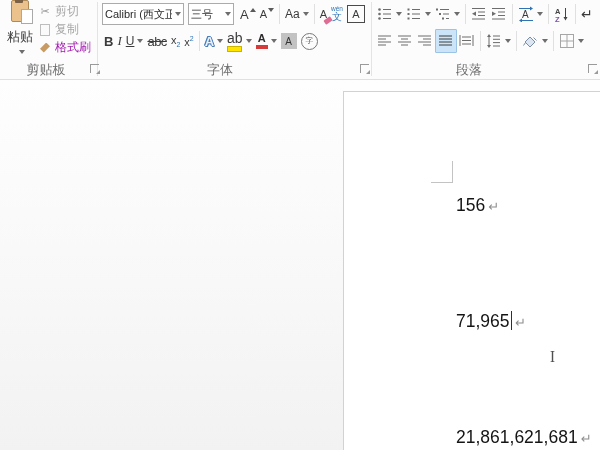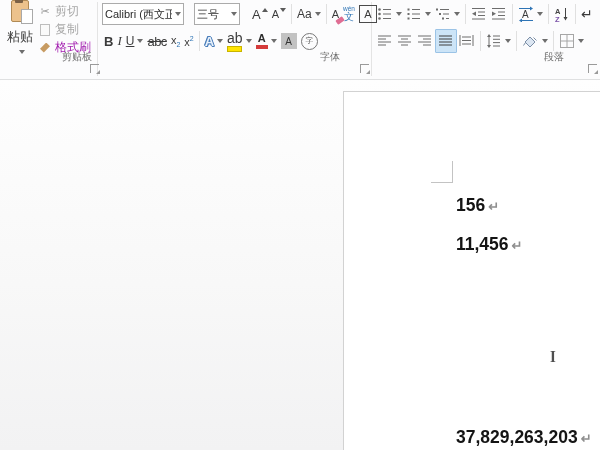--- a/index.html
+++ b/index.html
@@ -1,21 +1,21 @@
 <!DOCTYPE html>
 <html><head>
 <meta charset="utf-8">
 <style>
   html,body{margin:0;padding:0;background:#888;}
   .screen{position:relative;width:600px;height:450px;overflow:hidden;background:#fff;
           font-family:"Liberation Sans",sans-serif;-webkit-font-smoothing:antialiased;}
   
   .ribbon{position:absolute;left:0;top:0;width:600px;height:79px;background:#fcfcfd;border-bottom:1px solid #dfe0e1;}
   .vsep{position:absolute;top:2px;height:74px;width:1px;background:#e4e4e4;}
-  .grp-label{position:absolute;top:50px;font-size:10px;color:#6e6e6e;text-align:right;}
+  .grp-label{position:absolute;top:61px;font-size:13px;color:#6e6e6e;text-align:center;}
   .launcher{position:absolute;top:64px;width:8px;height:8px;border-top:1px solid #9a9a9a;border-left:1px solid #9a9a9a;}
   .launcher::after{content:"";position:absolute;right:-1px;bottom:-1px;width:4px;height:4px;background:#9a9a9a;
                    clip-path:polygon(100% 0,100% 100%,0 100%);}
   .row{position:absolute;display:flex;align-items:center;height:24px;}
   .rbtn{display:flex;align-items:center;justify-content:center;height:22px;padding:0 2px;color:#3b3b3b;font-size:12px;}
   .dd{width:0;height:0;border-left:3px solid transparent;border-right:3px solid transparent;border-top:4px solid #6d6d6d;margin-left:3px;}
   .isep{width:1px;height:20px;background:#e0e0e0;margin:0 3px;}
   .sel{background:#cce4f7;border:1px solid #9bc3e6;border-radius:1px;}
   
   .paste-btn{position:absolute;left:2px;top:0;width:36px;height:58px;display:flex;flex-direction:column;align-items:center;justify-content:flex-start;cursor:default;}
@@ -23,21 +23,21 @@
   .clip-top{position:absolute;left:3px;top:-2px;width:8px;height:4px;background:#7b6146;border-radius:1px;}
   .clip-page{position:absolute;right:-5px;bottom:-3px;width:10px;height:13px;background:#fff;border:1px solid #a9a9a9;}
   .paste-label{font-size:13px;color:#3a3a3a;margin-top:6px;}
   .sbtn{position:absolute;left:37px;width:58px;height:17px;display:flex;align-items:center;font-size:12px;color:#a21caf;}
   .sbtn.disabled{color:#a8a8a8;}
   .s-ic{width:16px;display:flex;justify-content:center;margin-right:2px;font-size:11px;color:#9a9a9a;}
   .copy-ic{position:relative;width:8px;height:10px;border:1px solid #bdbdbd;background:#fafafa;}
   .copy-ic::before{content:"";position:absolute;left:2px;top:-4px;width:8px;height:10px;border:1px solid #cfcfcf;background:#f3f3f3;z-index:-1;}
   .brush-ic{width:10px;height:10px;background:#c79b62;clip-path:polygon(0 62%,62% 0,100% 38%,38% 100%);}
   
-  .combo{display:flex;align-items:center;height:20px;border:1px solid #ababab;background:#fff;font-size:11px;color:#2b2b2b;padding:0 2px;margin-right:10px;}
+  .combo{display:flex;align-items:center;height:20px;border:1px solid #ababab;background:#fff;font-size:11px;color:#2b2b2b;padding:0 2px;margin-right:4px;}
   .combo .val{overflow:hidden;white-space:nowrap;flex:1;}
   .bigA{font-size:13px;font-weight:400;}
   .smallA{font-size:11px;}
   .caret-up{width:0;height:0;border-left:3px solid transparent;border-right:3px solid transparent;border-bottom:4px solid #5a5a5a;margin:-8px 0 0 1px;}
   .caret-dn{width:0;height:0;border-left:3px solid transparent;border-right:3px solid transparent;border-top:4px solid #5a5a5a;margin:-8px 0 0 1px;}
   .clear-fmt{position:relative;}
   .eraser{position:absolute;width:8px;height:5px;background:#df6d93;transform:rotate(-35deg);right:-3px;bottom:2px;border-radius:1px;}
   .pinyin{display:flex;flex-direction:column;align-items:center;color:#2e74b5;line-height:1;}
   .pinyin .py-top{font-size:6.5px;}
   .pinyin .py-bot{font-size:10px;}
@@ -56,21 +56,21 @@
   .fc-A{font-size:11px;font-weight:bold;color:#2b2b2b;}
   .fc-bar{width:12px;height:4px;background:#d53b3b;margin-top:1px;}
   .shadeA{width:16px;height:16px;background:#c2c2c2;display:flex;align-items:center;justify-content:center;font-size:10px;color:#333;}
   .circ{width:15px;height:15px;border:1px solid #777;border-radius:50%;display:flex;align-items:center;justify-content:center;font-size:7.5px;color:#555;}
   
   .pic svg{display:block;}
   
   .doc-area{position:absolute;left:0;top:80px;width:600px;height:370px;
             background:linear-gradient(180deg,#fefefe 0%,#f8f8f8 55%,#f2f2f3 100%);}
   .page{position:absolute;left:343px;top:11px;width:257px;height:359px;background:#fff;
-        border-left:1px solid #d2d2d2;border-top:1px solid #d2d2d2;font-weight:bold;}
+        border-left:1px solid #d2d2d2;border-top:1px solid #d2d2d2;}
   .margin-v{position:absolute;left:108px;top:69px;width:1px;height:22px;background:#c3c3c3;}
   .margin-h{position:absolute;left:87px;top:90px;width:22px;height:1px;background:#c3c3c3;}
   .doc-line{position:absolute;left:112px;font-size:17.5px;color:#141414;white-space:nowrap;line-height:22px;}
   .pmark{font-size:13px;color:#8f8f8f;margin-left:3px;}
   .caret{display:inline-block;width:1.5px;height:19px;background:#303030;vertical-align:-3px;margin-left:1px;}
   .ibeam{position:absolute;left:206px;top:256px;font-family:"Liberation Serif",serif;font-size:15px;color:#4f4f4f;transform:scaleY(1.15);}
 </style>
 </head>
 <body>
 
@@ -356,24 +356,24 @@
   </div>
 
   <div class="doc-area">
     <div class="page">
       <div class="margin-v"></div>
       <div class="margin-h"></div>
 
       <div class="doc-line" style="top:102px">
         <span class="num">156</span><span class="pmark">↵</span>
       </div>
-      <div class="doc-line" style="top:141px">
-        <span class="num">11,456</span><span class="pmark">↵</span>
+      <div class="doc-line" style="top:218px">
+        <span class="num">71,965</span><span class="caret"></span><span class="pmark">↵</span>
       </div>
       <div class="doc-line" style="top:334px">
-        <span class="num">37,829,263,203</span><span class="pmark">↵</span>
+        <span class="num">21,861,621,681</span><span class="pmark">↵</span>
       </div>
 
       <div class="ibeam">I</div>
     </div>
   </div>
 
 </div>
 
 </body></html>

